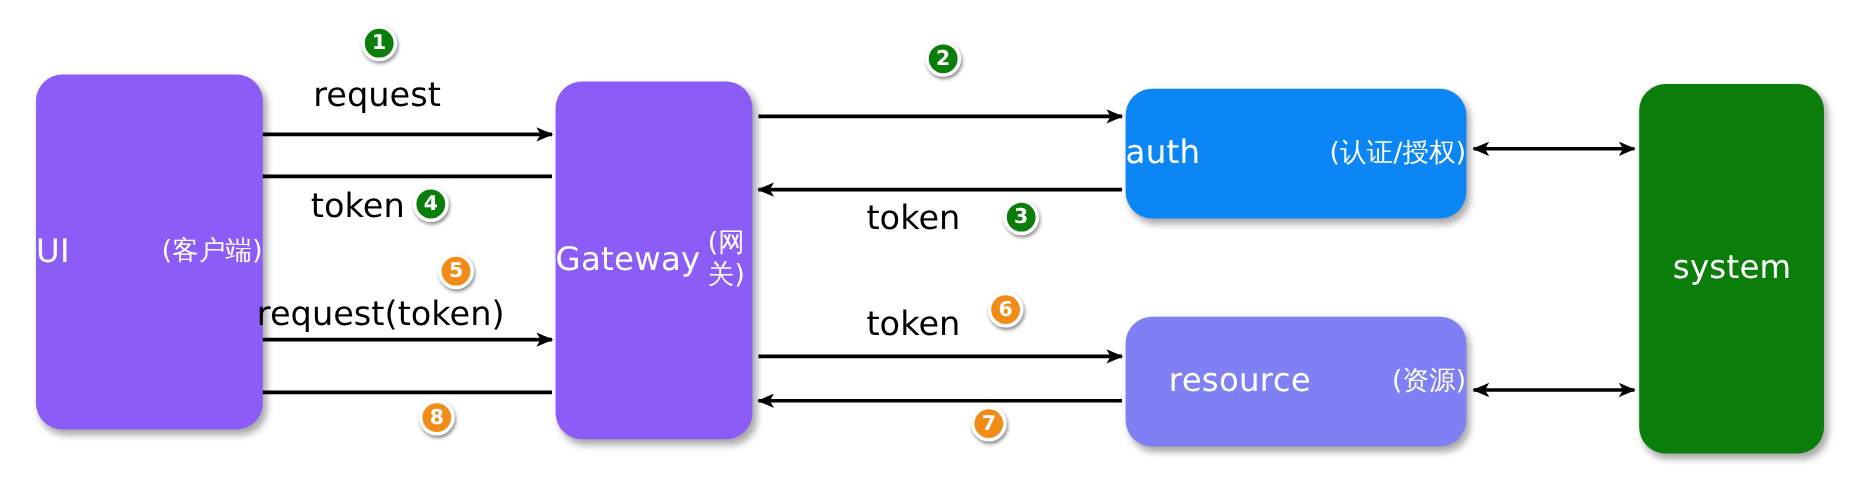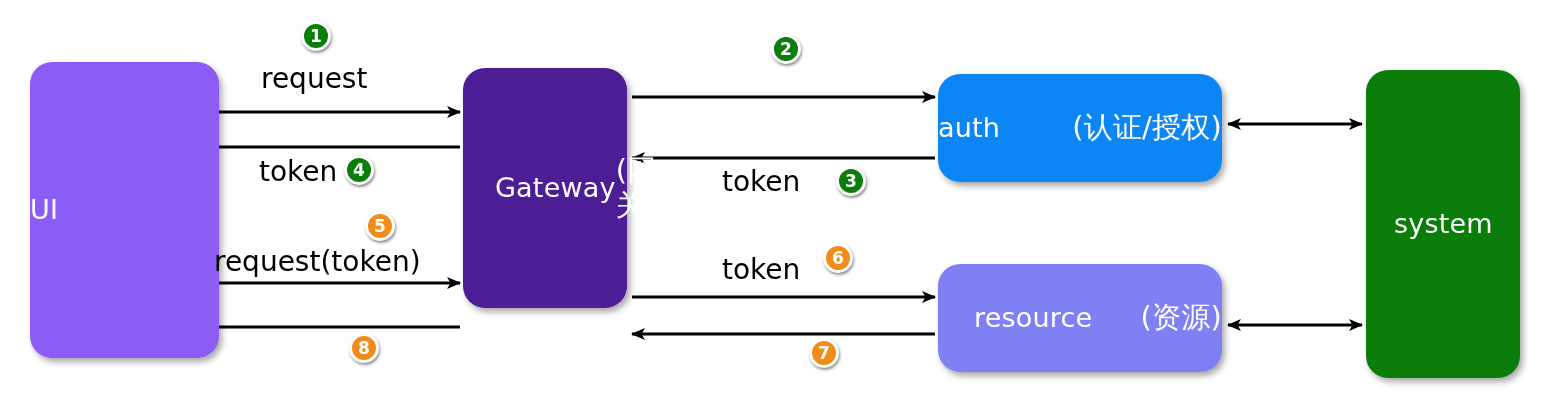--- a/index.html
+++ b/index.html
@@ -31,21 +31,21 @@
     text-align: center;
     line-height: 1.22;
     box-shadow: 3px 4px 6px rgba(0,0,0,0.34);
     user-select: none;
   }
   .node .n-title {
     font-size: 27px;
     letter-spacing: 0.2px;
   }
   .node .n-sub {
-    font-size: 29px;
+    font-size: 22px;
     letter-spacing: 0.2px;
   }
 
   
   .conn {
     position: absolute;
     left: 0;
     top: 0;
     width: 1547px;
     height: 402px;
@@ -103,22 +103,23 @@
         <line x1="632" y1="297" x2="935" y2="297" stroke="#000000" stroke-width="3" marker-end="url(#ah-r)"></line>
         <line x1="632" y1="334" x2="935" y2="334" stroke="#000000" stroke-width="3" marker-start="url(#ah-l)"></line>
         <line x1="1228" y1="124" x2="1362" y2="124" stroke="#000000" stroke-width="3" marker-end="url(#ah-r)" marker-start="url(#ah-l)"></line>
         <line x1="1228" y1="325" x2="1362" y2="325" stroke="#000000" stroke-width="3" marker-end="url(#ah-r)" marker-start="url(#ah-l)"></line>
       </g>
   </svg>
 
   <div id="nodes-layer">
       <div class="node" style="left: 30px; top: 62px; width: 189px; height: 296px; background: #8b5cf6;">
         <div class="n-title">UI</div>
+        <div class="n-sub">(客户端)</div>
       </div>
-      <div class="node" style="left: 463px; top: 68px; width: 164px; height: 240px; background: #4c1d95; padding-left: 32px;">
+      <div class="node" style="left: 463px; top: 68px; width: 164px; height: 298px; background: #8b5cf6;">
         <div class="n-title">Gateway</div>
         <div class="n-sub">(网关)</div>
       </div>
       <div class="node" style="left: 938px; top: 74px; width: 284px; height: 108px; background: rgb(13, 134, 245);">
         <div class="n-title">auth</div>
         <div class="n-sub">(认证/授权)</div>
       </div>
       <div class="node" style="left: 938px; top: 264px; width: 284px; height: 108px; background: rgb(128, 128, 245); padding-left: 36px;">
         <div class="n-title">resource</div>
         <div class="n-sub">(资源)</div>

